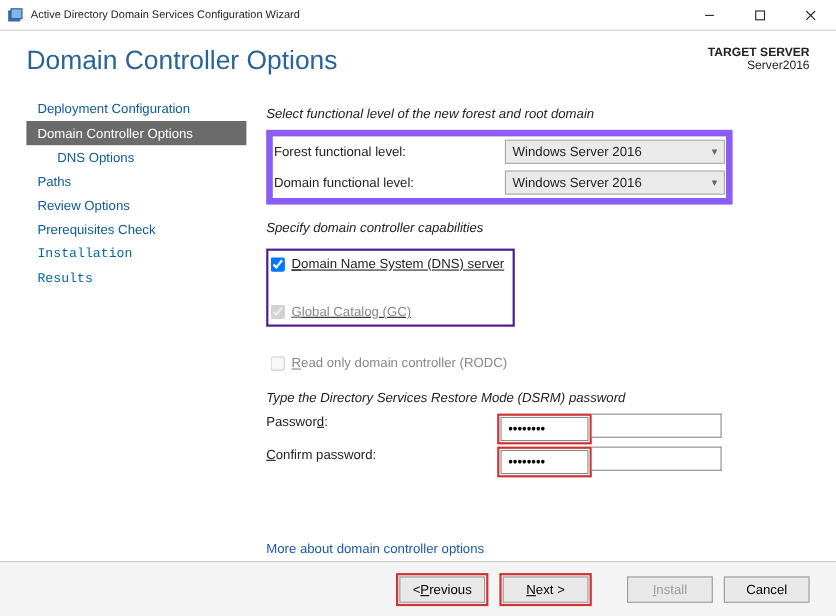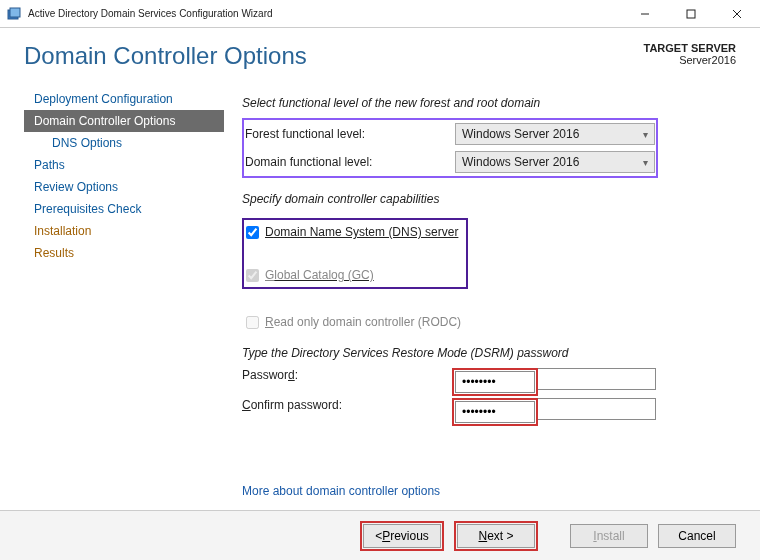--- a/index.html
+++ b/index.html
@@ -11,27 +11,27 @@
   .win-btn { width: 46px; height: 28px; display:flex; align-items:center; justify-content:center; font-size:12px; color:#222; }
   .win-btn svg { stroke:#222; }
   .header { display:flex; justify-content:space-between; align-items:flex-start; padding: 14px 24px 16px 24px; }
   .page-title { font-size: 24px; font-weight: 300; color: #2a6496; }
   .target { text-align:right; font-size:11px; color:#222; }
   .target .label { font-weight:600; }
   .body { display:flex; padding: 0 0 0 24px; }
   .sidebar { width: 200px; font-size: 12px; padding-top:2px; }
   .nav-item { padding: 4px 10px; color: #0d5a9c; cursor: pointer; }
   .nav-item.selected { background: #6b6b6b; color: #fff; }
-  .nav-item.disabled { color: #a16207; }
+  .nav-item.disabled { color: #0369a1; font-family: Liberation Mono, monospace; }
   .nav-item.sub { padding-left: 28px; }
   .main { flex: 1; padding: 4px 24px 8px 18px; font-size: 12px; color:#222; }
   .section-text { margin: 6px 0 8px 0; font-style: italic; }
   .row { display:flex; align-items:center; height:26px; margin-bottom:4px; }
   .row .label { width: 210px; }
-  .dd-wrap { border:2px solid #8b5cf6; padding:1px; }
+  .dd-wrap { border:6px solid #8b5cf6; padding:1px; }
   .dropdown { width:200px; height:22px; border:1px solid #a8a8a8; background:#eaeaea; display:flex; align-items:center; justify-content:space-between; padding:0 6px; font-size:12px; }
   .dropdown .chev { color:#666; font-size:10px;}
   .cap-box { border:2px solid #4c1d95; display:inline-block; padding:2px 8px 2px 2px; margin-top:4px;text-decoration:underline; }
   .checkrow { display:flex; align-items:center; height:20px; font-size:12px; }
   .checkrow input { margin-right:6px; width:13px; height:13px; }
   .checkrow .u { text-decoration: underline; }
   .checkrow.disabled { color:#888;margin-top:23px; }
   .pw-group { display:flex; align-items:flex-start; height:26px; margin-bottom:4px; }
   .pw-group .label { width:210px; }
   .pw-group .label .u { text-decoration: underline; }

